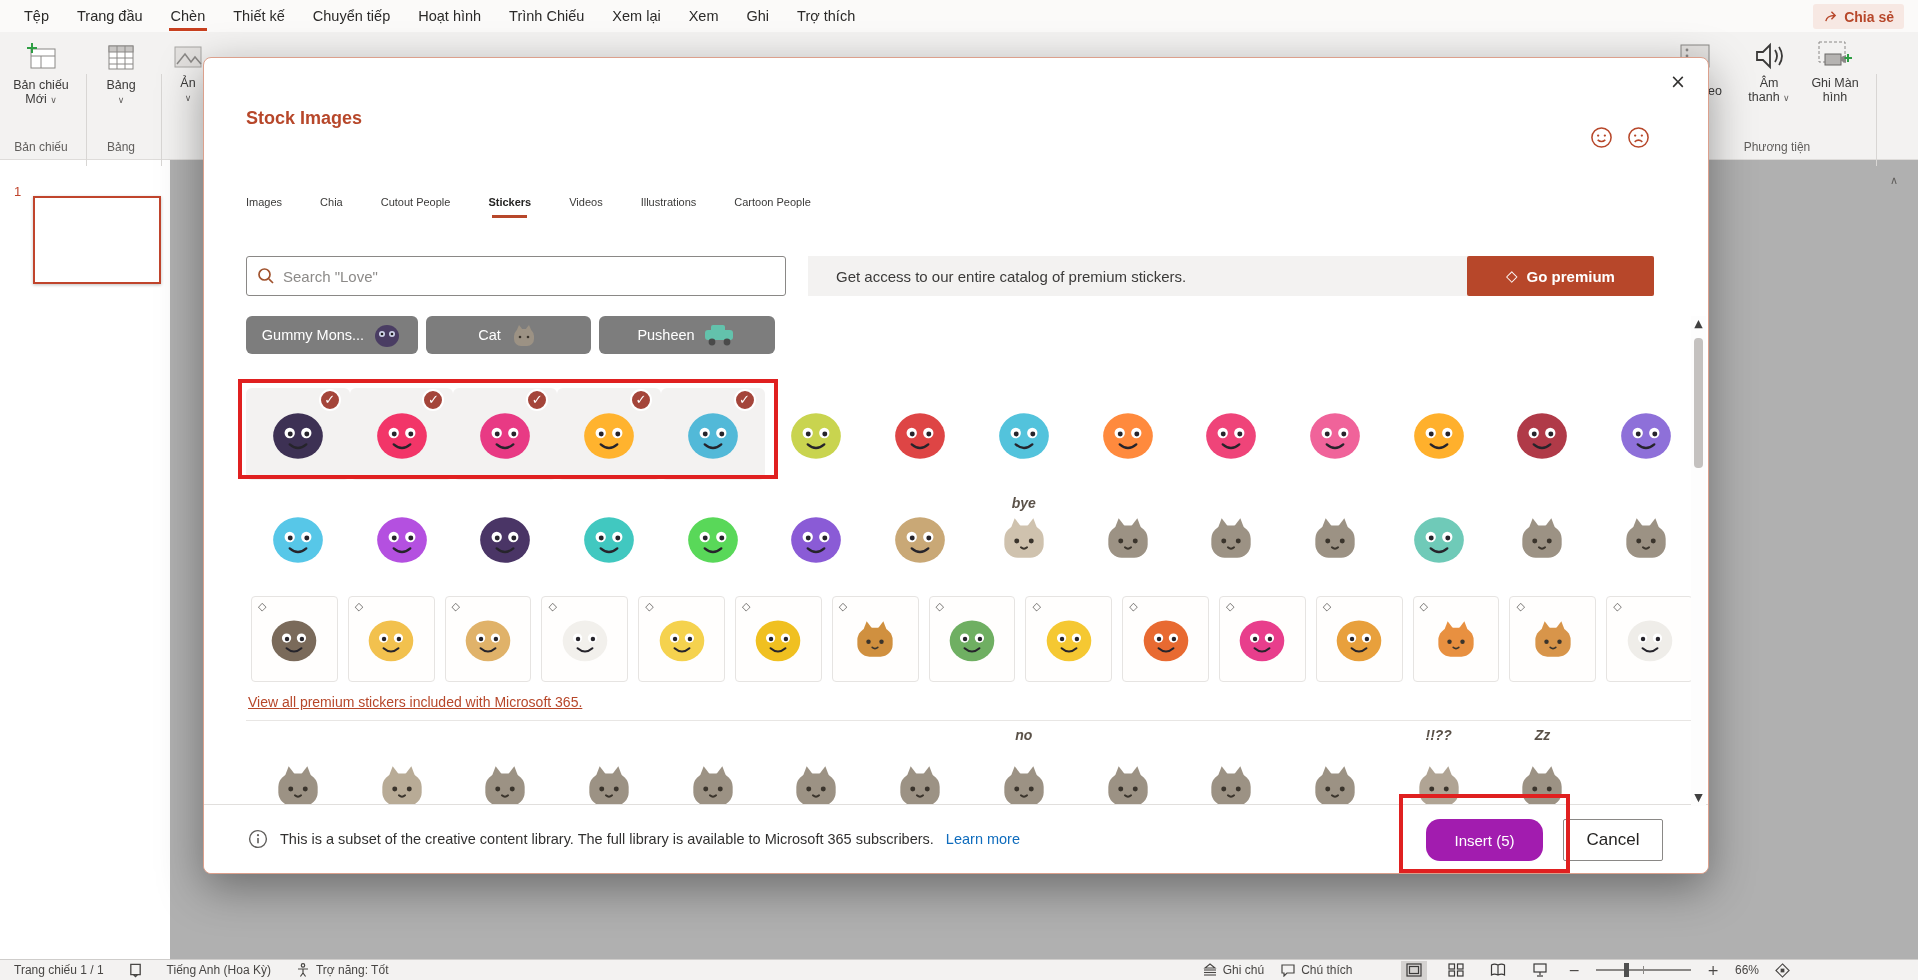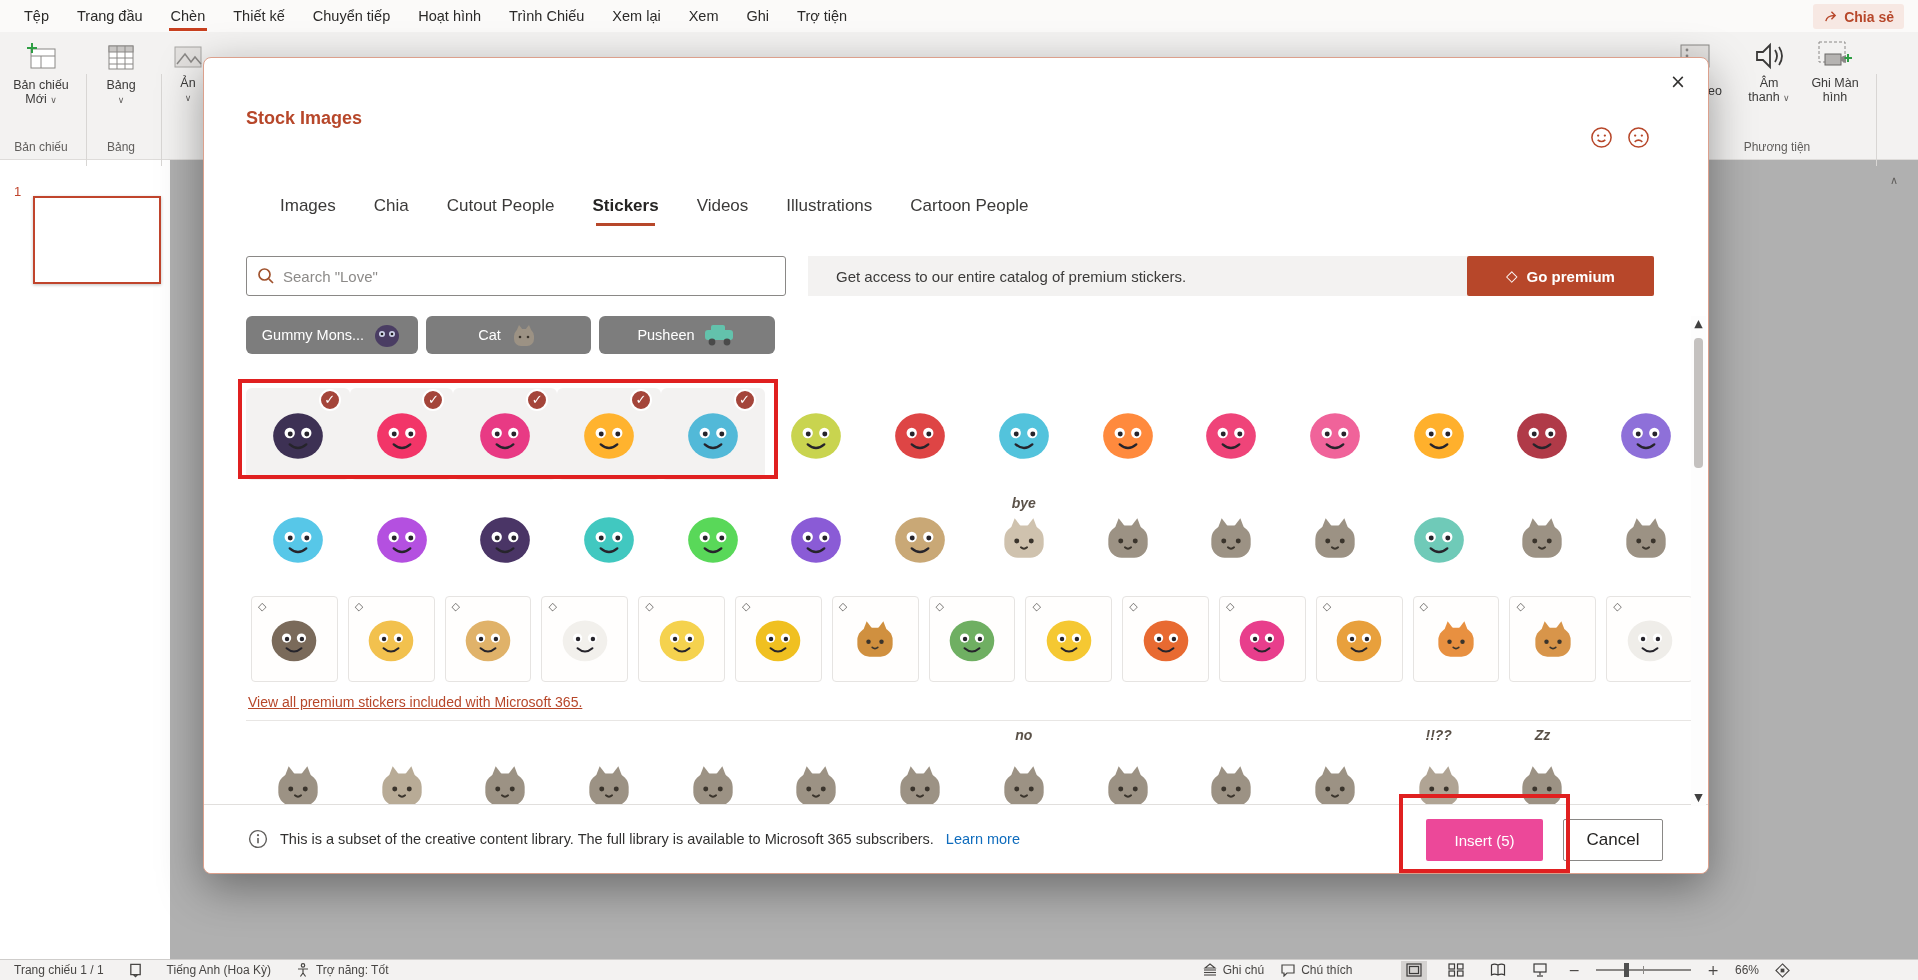--- a/index.html
+++ b/index.html
@@ -26,21 +26,21 @@
   
   .slidepanel { position:absolute; left:0; top:160px; width:170px; bottom:21px; background:#ffffff; z-index:0; }
   .slide-num { position:absolute; left:14px; top:24px; font-size:13px; color:#c0442c; }
   .thumb { position:absolute; left:33px; top:36px; width:128px; height:88px; background:#fff; border:2px solid #c0442c; box-shadow:0 1px 3px rgba(0,0,0,.25); }
 
   
   .dialog { position:absolute; left:203px; top:57px; width:1506px; height:817px; background:#fff; border:1px solid #dca08c; border-radius:8px; box-shadow:0 14px 45px rgba(0,0,0,.38); z-index:5; }
   .dlg-close { position:absolute; right:22px; top:12px; font-size:19px; color:#323130; font-family:"DejaVu Sans",sans-serif; cursor:default; }
   .dlg-title { position:absolute; left:42px; top:50px; font-size:18px; font-weight:bold; color:#b7472a; }
   .feedback { position:absolute; top:68px; display:flex; gap:14px; left:1386px; }
-  .tabs { position:absolute; left:42px; top:138px; display:flex; gap:38px; font-size:17px; color:#3b3a39;margin-left:34px; }
+  .tabs { position:absolute; left:42px; top:138px; display:flex; gap:38px; font-size:11px; color:#3b3a39; }
   .tab { position:relative; padding-bottom:10px; cursor:default; }
   .tab.active { font-weight:bold; color:#252423; }
   .tab.active::after { content:""; position:absolute; left:4px; right:4px; bottom:0; height:3px; background:#b7472a; }
 
   .searchbox { position:absolute; left:42px; top:198px; width:540px; height:40px; border:1px solid #8a8886; border-radius:3px; display:flex; align-items:center; padding:0 10px; gap:8px; background:#fff; }
   .searchbox input { border:none; outline:none; flex:1; font-size:15px; font-family:"Liberation Sans",sans-serif; color:#252423; background:transparent; }
   .searchbox input::placeholder { color:#8c8a88; }
 
   .banner { position:absolute; left:604px; top:198px; width:846px; height:40px; background:#f3f2f1; display:flex; align-items:center; }
   .banner-text { padding-left:28px; font-size:15px; color:#3b3a39; }
@@ -61,21 +61,21 @@
   .chk { position:absolute; top:1px; right:9px; width:22px; height:22px; border-radius:50%; background:#a4453a; border:2px solid #fff; color:#fff; font-size:13px; line-height:18px; text-align:center; font-family:"DejaVu Sans",sans-serif; }
   .dia { position:absolute; top:3px; left:6px; font-size:11px; color:#605e5c; font-family:"DejaVu Sans",sans-serif; }
   .slabel { position:absolute; top:3px; left:0; right:0; text-align:center; font-size:14px; font-weight:bold; color:#5a5148;font-style:italic; }
   .view-link { position:absolute; left:44px; top:636px; font-size:14px; color:#b7472a; text-decoration:underline; }
   .grid-divider { position:absolute; left:42px; top:662px; width:1452px; height:1px; background:#e8e6e4; }
   .bottom-wrap { position:absolute; left:42px; top:666px; width:1452px; height:82px; overflow:hidden; }
 
   .dlg-footer { position:absolute; left:0; right:0; bottom:0; height:69px; border-top:1px solid #e1dfdd; display:flex; align-items:center; padding-left:44px; gap:12px; background:#fff; border-radius:0 0 8px 8px; }
   .foot-note { font-size:14.5px; color:#323130; }
   .learn-more { font-size:14.5px; color:#0f6cbd; text-decoration:none; }
-  .insert-btn { position:absolute; right:165px; top:14px; width:117px; height:42px; background:#ec4899; color:#fff; border:none; border-radius:2px; font-size:15px; font-family:"Liberation Sans",sans-serif; }
+  .insert-btn { position:absolute; right:165px; top:14px; width:117px; height:42px; background:#a21caf; color:#fff; border:none; border-radius:14px; font-size:15px; font-family:"Liberation Sans",sans-serif; }
   .cancel-btn { position:absolute; right:45px; top:14px; width:100px; height:42px; background:#fff; color:#252423; border:1px solid #8a8886; border-radius:2px; font-size:17px; font-family:"Liberation Sans",sans-serif; }
 
   .annotation { position:absolute; border:4px solid #e02020; z-index:30; pointer-events:none; }
   .ann-row { left:34px; top:321px; width:540px; height:100px; }
   .ann-insert { left:1195px; top:736px; width:171px; height:79px; }
 
   .vscroll { position:absolute; right:2px; top:258px; width:15px; height:490px; background:#fdfdfd; display:flex; flex-direction:column; align-items:center; z-index:6; }
   .varrow { font-size:11px; color:#404040; line-height:16px; height:16px; font-family:"DejaVu Sans",sans-serif; }
   .vtrack { flex:1; width:100%; position:relative; }
   .vthumb { position:absolute; top:6px; left:3px; width:9px; height:130px; background:#c4c1bf; border-radius:4px; }
@@ -102,21 +102,21 @@
         <div class="mitem">Tệp</div>
         <div class="mitem">Trang đầu</div>
         <div class="mitem active">Chèn</div>
         <div class="mitem">Thiết kế</div>
         <div class="mitem">Chuyển tiếp</div>
         <div class="mitem">Hoạt hình</div>
         <div class="mitem">Trình Chiếu</div>
         <div class="mitem">Xem lại</div>
         <div class="mitem">Xem</div>
         <div class="mitem">Ghi</div>
-        <div class="mitem">Trợ tiện</div>
+        <div class="mitem">Trợ thích</div>
       </div>
     <div class="share-btn">
       <svg width="15" height="15" viewBox="0 0 16 16">
           <path d="M9 3 L13 7 L9 11 M13 7 C6 7 4 9 3 13" stroke="#b7472a" stroke-width="1.5" fill="none"></path>
         </svg>
       <span>Chia sẻ</span>
     </div>
   </div>
 
   <div class="ribbon">

